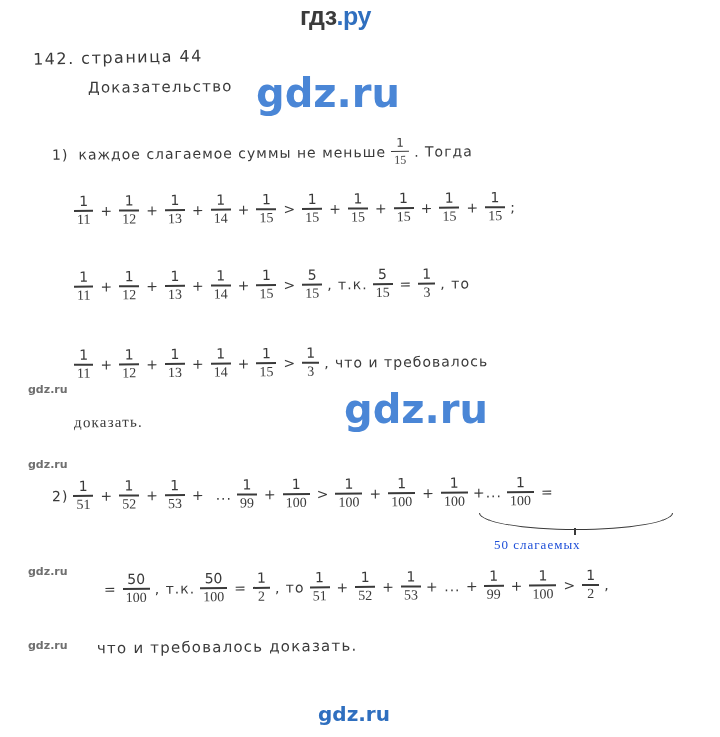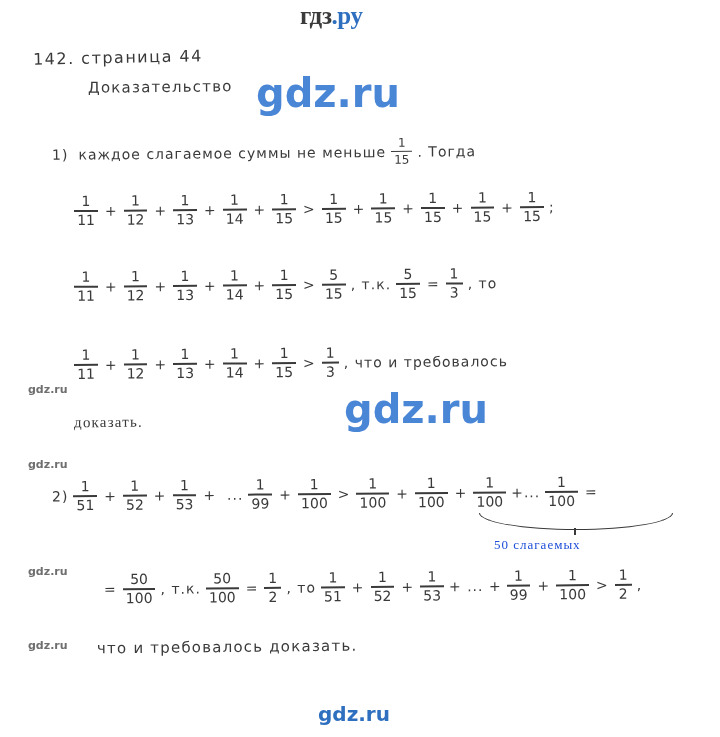--- a/index.html
+++ b/index.html
@@ -23,21 +23,21 @@
 
   
   .top-logo {
     position: absolute;
     left: 300px;
     top: 2px;
     font-size: 25px;
     font-weight: bold;
     letter-spacing: -0.5px;
     color: #3b3b3b;
-    font-family: Liberation Serif, serif;
+    font-family: Liberation Sans, sans-serif;
   }
   .top-logo .blue { color: #2f6fbf; }
 
   
   .wm-big {
     position: absolute;
     font-size: 40px;
     font-weight: bold;
     color: #4a86d6;
     letter-spacing: 0px;
@@ -118,20 +118,21 @@
     display: block;
     height: 1.4px;
     background: #3a3a3a;
     width: 100%;
     min-width: 17px;
     margin: 1.5px 0;
   }
   .frac .den {
     font-size: 14px;
     padding: 0 3px;
+    font-family: Liberation Serif, serif;
   }
   .frac.small .num, .frac.small .den { font-size: 12px; }
   .frac.small .bar { min-width: 14px; }
 
   
   .brace {
     position: absolute;
     font-size: 13px;
     color: #1d4ed8;
     letter-spacing: 1px;

